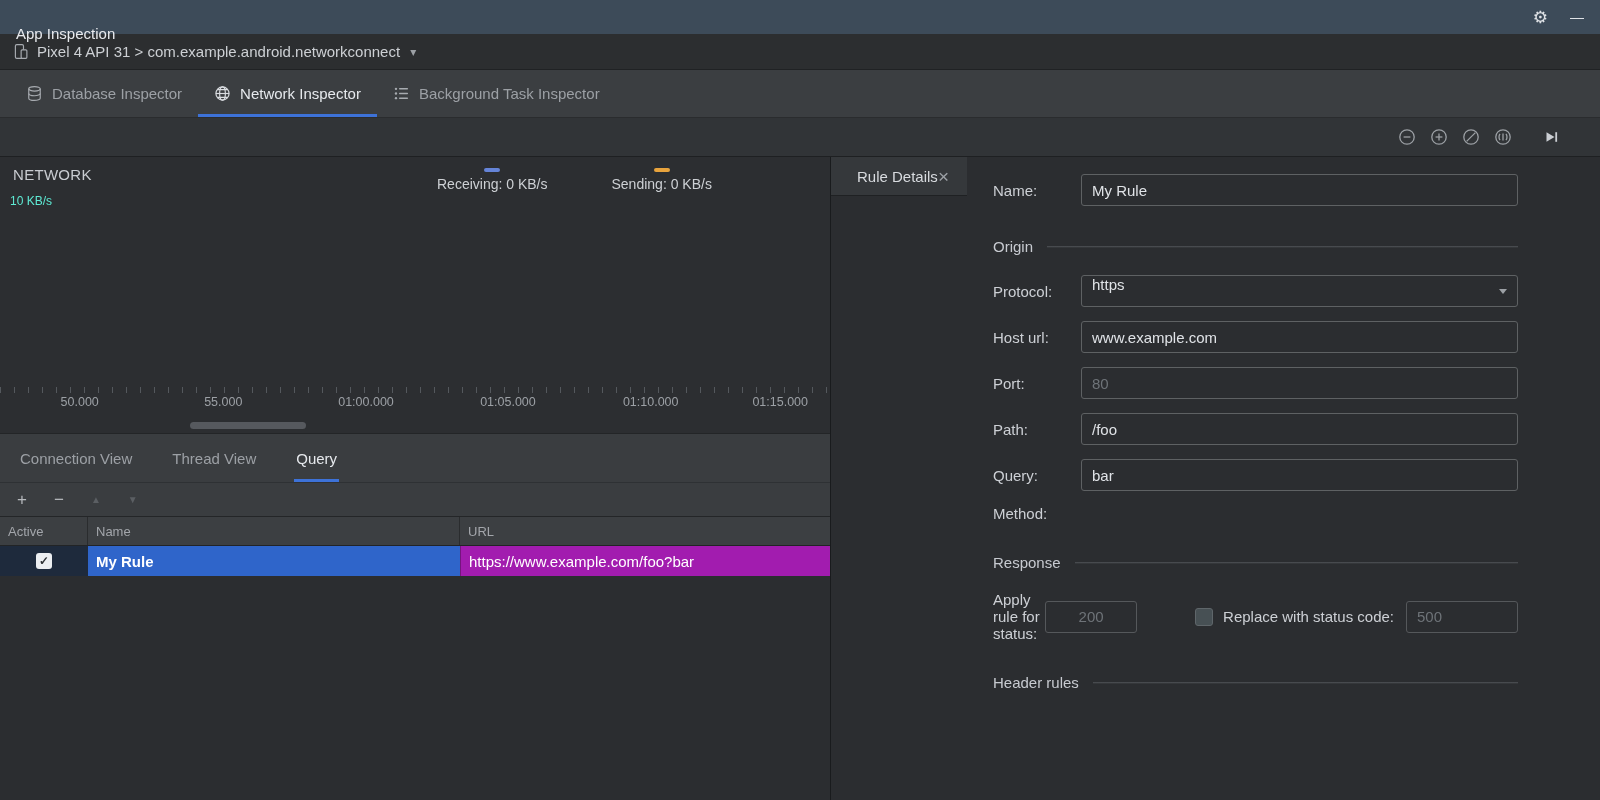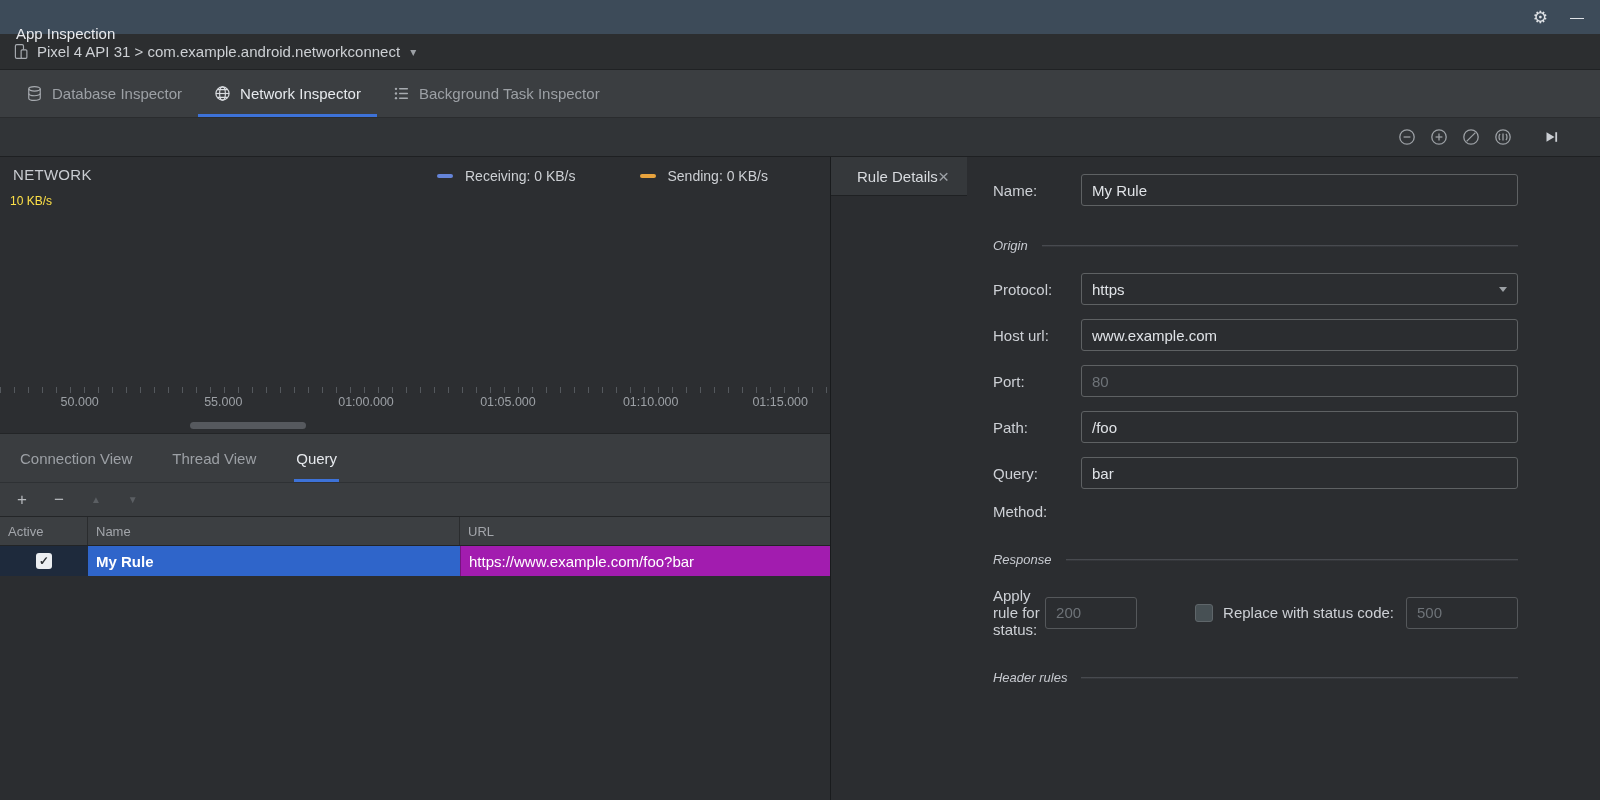--- a/index.html
+++ b/index.html
@@ -37,23 +37,23 @@
   .zt-live { margin-left: 16px; }
 
   
   .main { display: flex; height: 643px; }
   .left-pane { width: 831px; border-right: 1px solid #191B1D; display: flex; flex-direction: column; background: #2C2E31; }
   .right-panel { flex: 1; display: flex; flex-direction: row; background: #2B2D30; }
 
   
   .chart-area { height: 276px; position: relative; background: #2C2E31; }
   .chart-title { position: absolute; left: 13px; top: 9px; font-size: 15px; color: #C9CCD1; letter-spacing: .3px; }
-  .chart-ylabel { position: absolute; left: 10px; top: 37px; font-size: 12px; color: #fde047; }
+  .chart-ylabel { position: absolute; left: 10px; top: 37px; font-size: 12px; color: #5eead4; }
   .legend { position: absolute; left: 437px; top: 11px; display: flex; gap: 64px; }
-  .legend-item { display: flex; align-items: center; gap: 12px; font-size: 14px; color: #CDD0D4; }
+  .legend-item { display: flex; align-items: center; gap: 4px; font-size: 14px; color: #CDD0D4; flex-direction: column; }
   .legend-swatch { width: 16px; height: 4px; border-radius: 2px; }
   .legend-swatch.receiving { background: #6584D8; }
   .legend-swatch.sending { background: #E8A33D; }
   .timeline { position: absolute; left: 0; right: 0; bottom: 22px; height: 24px; }
   .timeline-ticks { height: 6px; background: repeating-linear-gradient(90deg, #54585D 0 1px, transparent 1px 14px); }
   .timeline-labels { position: relative; height: 16px; margin-top: 2px; font-size: 12.5px; color: #9CA0A5; }
   .timeline-labels span { position: absolute; transform: translateX(-50%); white-space: nowrap; }
   .h-scrollbar { position: absolute; left: 190px; bottom: 4px; width: 116px; height: 7px; border-radius: 4px; background: #56595E; }
 
   
@@ -82,31 +82,31 @@
   .panel-header { height: 39px; background: #35383B; border-bottom: 1px solid #1F2123; display: flex; align-items: center; padding: 0 18px 0 26px; }
   .panel-title { font-size: 15px; color: #D8DBDF; }
   .panel-close { margin-left: auto; font-size: 19px; color: #9CA0A5; line-height: 1; cursor: default; }
   .panel-body { flex: 1; padding: 17px 82px 0 26px; }
 
   .form-row { display: flex; align-items: center; margin-bottom: 14px; }
   .form-label { width: 88px; flex-shrink: 0; font-size: 15px; color: #CDD0D5; }
   .text-field { flex: 1; height: 32px; background: transparent; border: 1px solid #5E6163; border-radius: 3px; color: #E0E3E7; font-size: 15px; padding: 0 10px; font-family: inherit; outline: none; min-width: 0; }
   .text-field::placeholder { color: #6E7378; }
 
-  .combo { flex: 1; height: 32px; border: 1px solid #5E6163; border-radius: 3px; position: relative; display: flex; align-items: center; padding: 0 30px 0 10px; font-size: 15px; color: #E0E3E7; cursor: default; }
+  .combo { flex: 1; height: 32px; border: 1px solid #5E6163; border-radius: 3px; position: relative; display: flex; padding: 0 30px 0 10px; font-size: 15px; color: #E0E3E7; cursor: default; }
   .combo-arrow { position: absolute; right: 10px; top: calc(50% - 2.5px); width: 0; height: 0; border-left: 4.5px solid transparent; border-right: 4.5px solid transparent; border-top: 5.5px solid #9CA0A5; }
 
   .section-header { display: flex; align-items: center; margin: 32px 0 20px; }
-  .section-title { font-size: 13px; color: #C7CAD0; margin-right: 14px; white-space: nowrap; font-style: italic; }
+  .section-title { font-size: 15px; color: #C7CAD0; margin-right: 14px; white-space: nowrap; }
   .section-line { flex: 1; height: 2px; background: linear-gradient(#515459, #2B2D30); }
 
   .response-row { display: flex; align-items: center; margin-bottom: 14px; font-size: 15px; color: #CDD0D5; }
   .small-field { height: 32px; background: transparent; border: 1px solid #55585B; border-radius: 3px; color: #E0E3E7; font-size: 15px; padding: 0 10px; font-family: inherit; outline: none; }
   .small-field::placeholder { color: #6E7378; }
-  .f200 { width: 92px; margin-left: 4px; }
+  .f200 { width: 92px; margin-left: 4px; text-align: center; }
   .f500 { width: 112px; margin-left: 12px; }
   .checkbox-unchecked { width: 18px; height: 18px; background: #475054; border: 1px solid #5F666A; border-radius: 3px; margin-left: 58px; flex-shrink: 0; }
   .replace-label { margin-left: 10px; white-space: nowrap; }
 </style>
 </head>
 <body>
 
 <div class="titlebar">
   <span class="titlebar-title">App Inspection</span>
   <div class="titlebar-actions">

